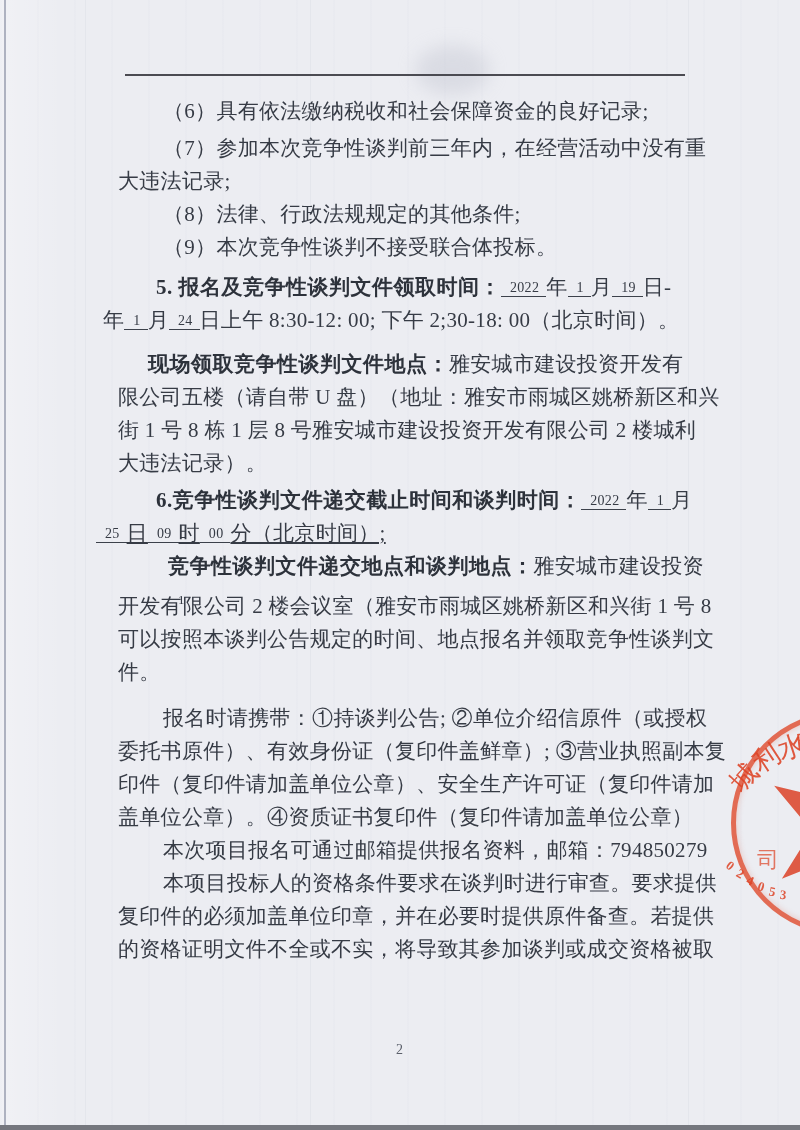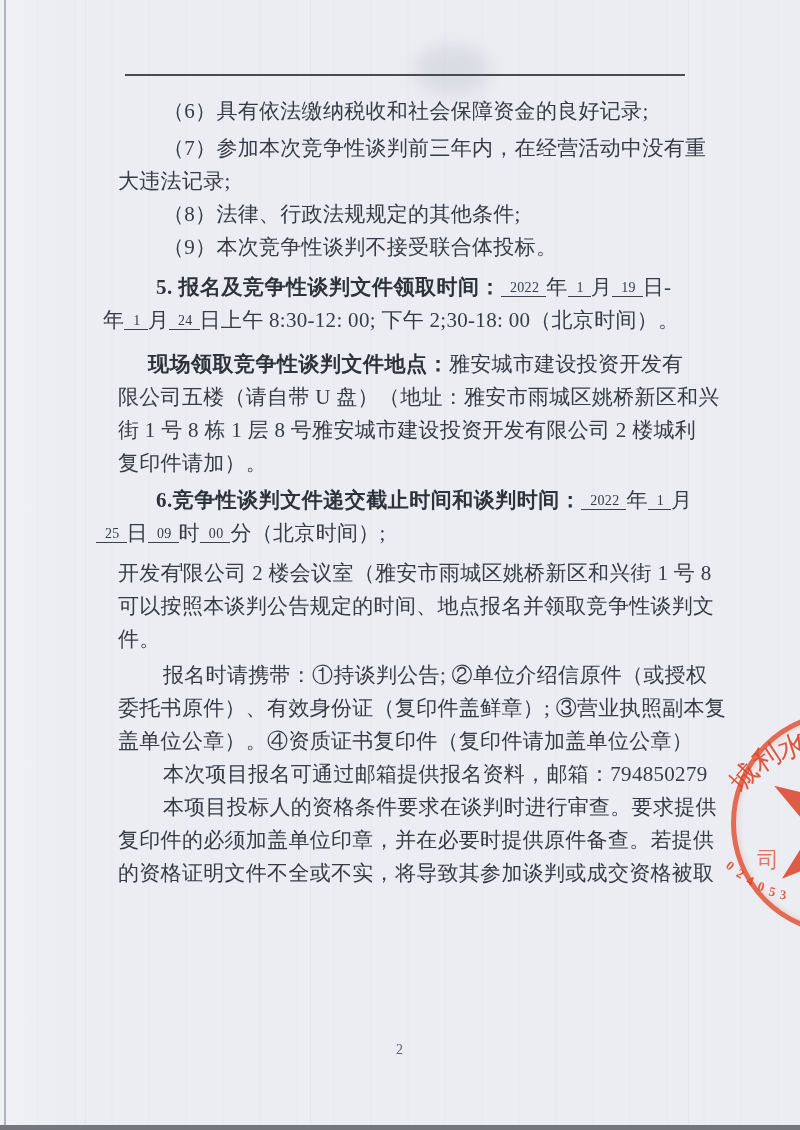--- a/index.html
+++ b/index.html
@@ -17,21 +17,21 @@
   }
   .scan-edge-left{position:absolute;left:4px;top:0;width:2px;height:1130px;background:rgba(120,126,148,.55);}
   .scan-edge-bottom{position:absolute;left:0;bottom:0;width:800px;height:5px;background:#75777e;}
   .smudge{position:absolute;left:415px;top:45px;width:75px;height:50px;background:#b9bcc9;border-radius:50%;filter:blur(9px);opacity:.35;}
   .streak{position:absolute;top:0;width:1px;height:1130px;background:rgba(110,120,155,.06);}
   .header-rule{position:absolute;left:125px;top:74px;width:560px;height:2px;background:#4b4b52;}
 
   .body-text{position:absolute;left:118px;top:95px;width:600px;color:#363b45;font-size:21px;line-height:33px;letter-spacing:.3px;}
   .line{white-space:nowrap;}
   .i45{padding-left:45px;} .i38{padding-left:38px;} .i30{padding-left:30px;} .i50{padding-left:50px;} .i0{padding-left:0;}
-  .hang15{margin-left:-15px;} .hang22{margin-left:-22px;}
+  .hang15{margin-left:-15px;} .hang22{margin-left:-22px;text-decoration:underline;}
   .seg-b{font-weight:700;color:#2d323b;letter-spacing:.5px;margin-top:36px;}
   .seg-u{display:inline-block;font-size:14px;line-height:1;padding:0 7px 1px 9px;border-bottom:1.6px solid #3c414b;transform:translateY(-2px);}
   .seg-sup{font-size:13px;vertical-align:9px;margin:0 -2px 0 -4px;}
 
   .stamp{position:absolute;left:0;top:0;width:800px;height:1130px;pointer-events:none;}
   .stamp-ring{position:absolute;left:731px;top:711px;width:214px;height:214px;border-radius:50%;
     border:5px solid rgba(223,70,40,.78);box-shadow:inset 0 0 6px rgba(223,70,40,.25);}
   .stamp-star{position:absolute;left:763px;top:748px;width:158px;height:158px;background:rgba(219,58,30,.82);
     transform:rotate(14deg);filter:blur(.4px);
     clip-path:polygon(50% 0%,61% 35%,98% 35%,68% 57%,79% 91%,50% 70%,21% 91%,32% 57%,2% 35%,39% 35%);}
@@ -58,28 +58,30 @@
     <div class="line i45"><span>（6）具有依法缴纳税收和社会保障资金的良好记录;</span></div>
     <div class="line i45" style="margin-top: 4px;"><span>（7）参加本次竞争性谈判前三年内，在经营活动中没有重</span></div>
     <div class="line i0"><span>大违法记录;</span></div>
     <div class="line i45"><span>（8）法律、行政法规规定的其他条件;</span></div>
     <div class="line i45"><span>（9）本次竞争性谈判不接受联合体投标。</span></div>
     <div class="line i38" style="margin-top: 7px;"><span class="seg-b">5. 报名及竞争性谈判文件领取时间：</span><span class="seg-u">2022</span><span>年</span><span class="seg-u">1</span><span>月</span><span class="seg-u">19</span><span>日-</span></div>
     <div class="line hang15" style=""><span>年</span><span class="seg-u">1</span><span>月</span><span class="seg-u">24</span><span>日上午 8:30-12: 00; 下午 2;30-18: 00（北京时间）。</span></div>
     <div class="line i30" style="margin-top: 11px;"><span class="seg-b">现场领取竞争性谈判文件地点：</span><span>雅安城市建设投资开发有</span></div>
     <div class="line i0"><span>限公司五楼（请自带 U 盘）（地址：雅安市雨城区姚桥新区和兴</span></div>
     <div class="line i0"><span>街 1 号 8 栋 1 层 8 号雅安城市建设投资开发有限公司 2 楼城利</span></div>
-    <div class="line i0"><span>复印件请加）。</span></div>
+    <div class="line i0"><span>大违法记录）。</span></div>
     <div class="line i38" style="margin-top: 4px;"><span class="seg-b">6.竞争性谈判文件递交截止时间和谈判时间：</span><span class="seg-u">2022</span><span>年</span><span class="seg-u">1</span><span>月</span></div>
     <div class="line hang22"><span class="seg-u">25</span><span>日</span><span class="seg-u">09</span><span>时</span><span class="seg-u">00</span><span>分（北京时间）;</span></div>
+    <div class="line i50"><span class="seg-b">竞争性谈判文件递交地点和谈判地点：</span><span>雅安城市建设投资</span></div>
     <div class="line i0"><span>开发有</span><span class="seg-sup">1</span><span>限公司 2 楼会议室（雅安市雨城区姚桥新区和兴街 1 号 8</span></div>
     <div class="line i0"><span>可以按照本谈判公告规定的时间、地点报名并领取竞争性谈判文</span></div>
     <div class="line i0"><span>件。</span></div>
-    <div class="line i45" style="margin-top: 3px;"><span>报名时请携带：①持谈判公告; ②单位介绍信原件（或授权</span></div>
+    <div class="line i45" style="margin-top: 13px;"><span>报名时请携带：①持谈判公告; ②单位介绍信原件（或授权</span></div>
     <div class="line i0"><span>委托书原件）、有效身份证（复印件盖鲜章）; ③营业执照副本复</span></div>
+    <div class="line i0"><span>印件（复印件请加盖单位公章）、安全生产许可证（复印件请加</span></div>
     <div class="line i0"><span>盖单位公章）。④资质证书复印件（复印件请加盖单位公章）</span></div>
     <div class="line i45" style=""><span>本次项目报名可通过邮箱提供报名资料，邮箱：794850279</span></div>
     <div class="line i45"><span>本项目投标人的资格条件要求在谈判时进行审查。要求提供</span></div>
     <div class="line i0"><span>复印件的必须加盖单位印章，并在必要时提供原件备查。若提供</span></div>
     <div class="line i0"><span>的资格证明文件不全或不实，将导致其参加谈判或成交资格被取</span></div>
   </div>
 
 <div class="stamp">
   <div class="stamp-ring"></div>
   <div class="stamp-star"></div>

